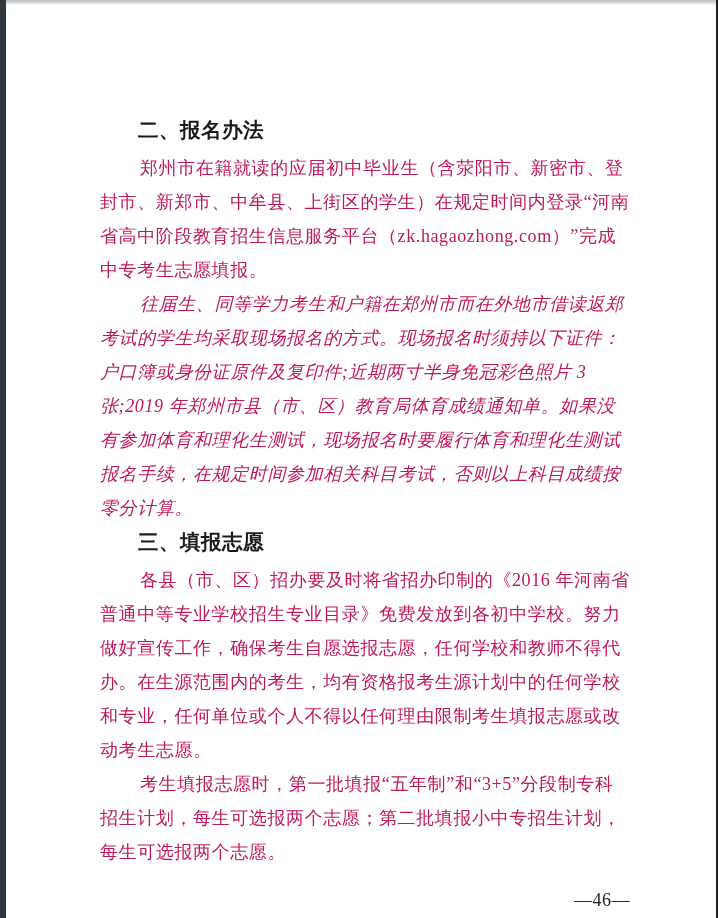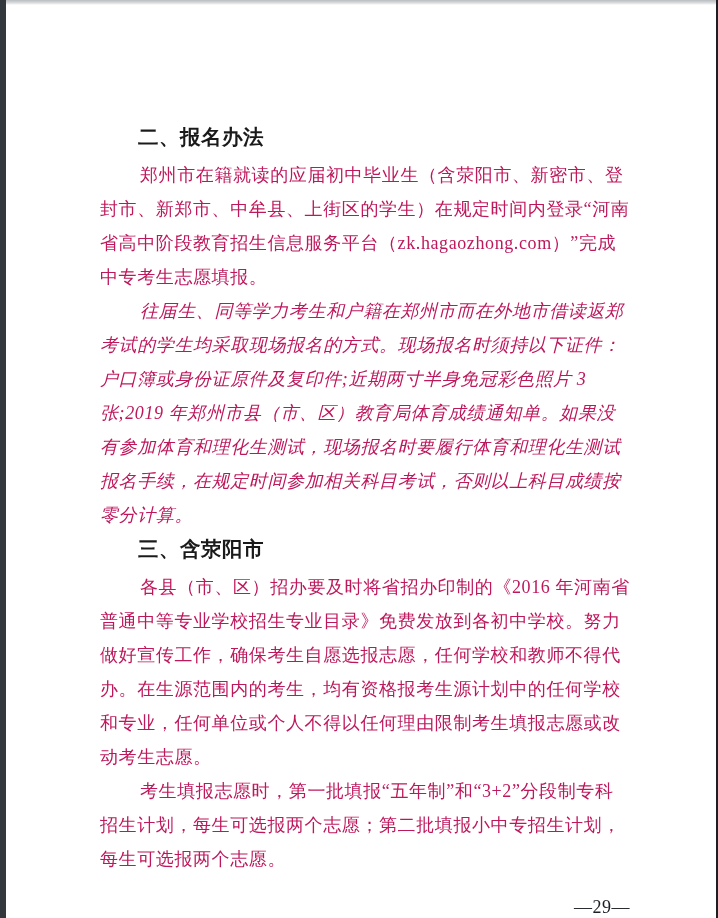--- a/index.html
+++ b/index.html
@@ -41,21 +41,21 @@
     position: absolute;
     left: 6px; top: 0;
     width: 710px;
     height: 5px;
     background: linear-gradient(to bottom, #b9bcbf 0%, #d8dadc 55%, #ffffff 100%);
   }
 
   .page-body {
     position: absolute;
     left: 100px;
-    top: 8px;
+    top: 1px;
     width: 530px;
     height: 649px;
   }
 
   .doc-heading {
     font-family: "Liberation Sans", "DejaVu Sans", sans-serif;
     font-weight: bold;
     font-size: 20.5px;
     line-height: 34px;
     color: #1a1a1a;
@@ -117,27 +117,27 @@
 
     <div class="blk" id="blk-p1">
       <p class="doc-para">郑州市在籍就读的应届初中毕业生（含荥阳市、新密市、登封市、新郑市、中牟县、上街区的学生）在规定时间内登录“河南省高中阶段教育招生信息服务平台（zk.hagaozhong.com）”完成中专考生志愿填报。</p>
     </div>
 
     <div class="blk" id="blk-p2">
       <p class="doc-para">往届生、同等学力考生和户籍在郑州市而在外地市借读返郑考试的学生均采取现场报名的方式。现场报名时须持以下证件：户口簿或身份证原件及复印件;近期两寸半身免冠彩色照片 3 张;2019 年郑州市县（市、区）教育局体育成绩通知单。如果没有参加体育和理化生测试，现场报名时要履行体育和理化生测试报名手续，在规定时间参加相关科目考试，否则以上科目成绩按零分计算。</p>
     </div>
 
     <div class="blk" id="blk-h2">
-      <h2 class="doc-heading">三、含荥阳市</h2>
+      <h2 class="doc-heading">三、填报志愿</h2>
     </div>
 
     <div class="blk" id="blk-p3">
       <p class="doc-para">各县（市、区）招办要及时将省招办印制的《2016 年河南省普通中等专业学校招生专业目录》免费发放到各初中学校。努力做好宣传工作，确保考生自愿选报志愿，任何学校和教师不得代办。在生源范围内的考生，均有资格报考生源计划中的任何学校和专业，任何单位或个人不得以任何理由限制考生填报志愿或改动考生志愿。</p>
     </div>
 
     <div class="blk" id="blk-p4">
-      <p class="doc-para">考生填报志愿时，第一批填报“五年制”和“3+2”分段制专科招生计划，每生可选报两个志愿；第二批填报小中专招生计划，每生可选报两个志愿。</p>
+      <p class="doc-para">考生填报志愿时，第一批填报“五年制”和“3+5”分段制专科招生计划，每生可选报两个志愿；第二批填报小中专招生计划，每生可选报两个志愿。</p>
     </div>
 
-    <div class="page-number">—29—</div>
+    <div class="page-number">—46—</div>
 
   </div>
 </div>
 
 </body></html>

